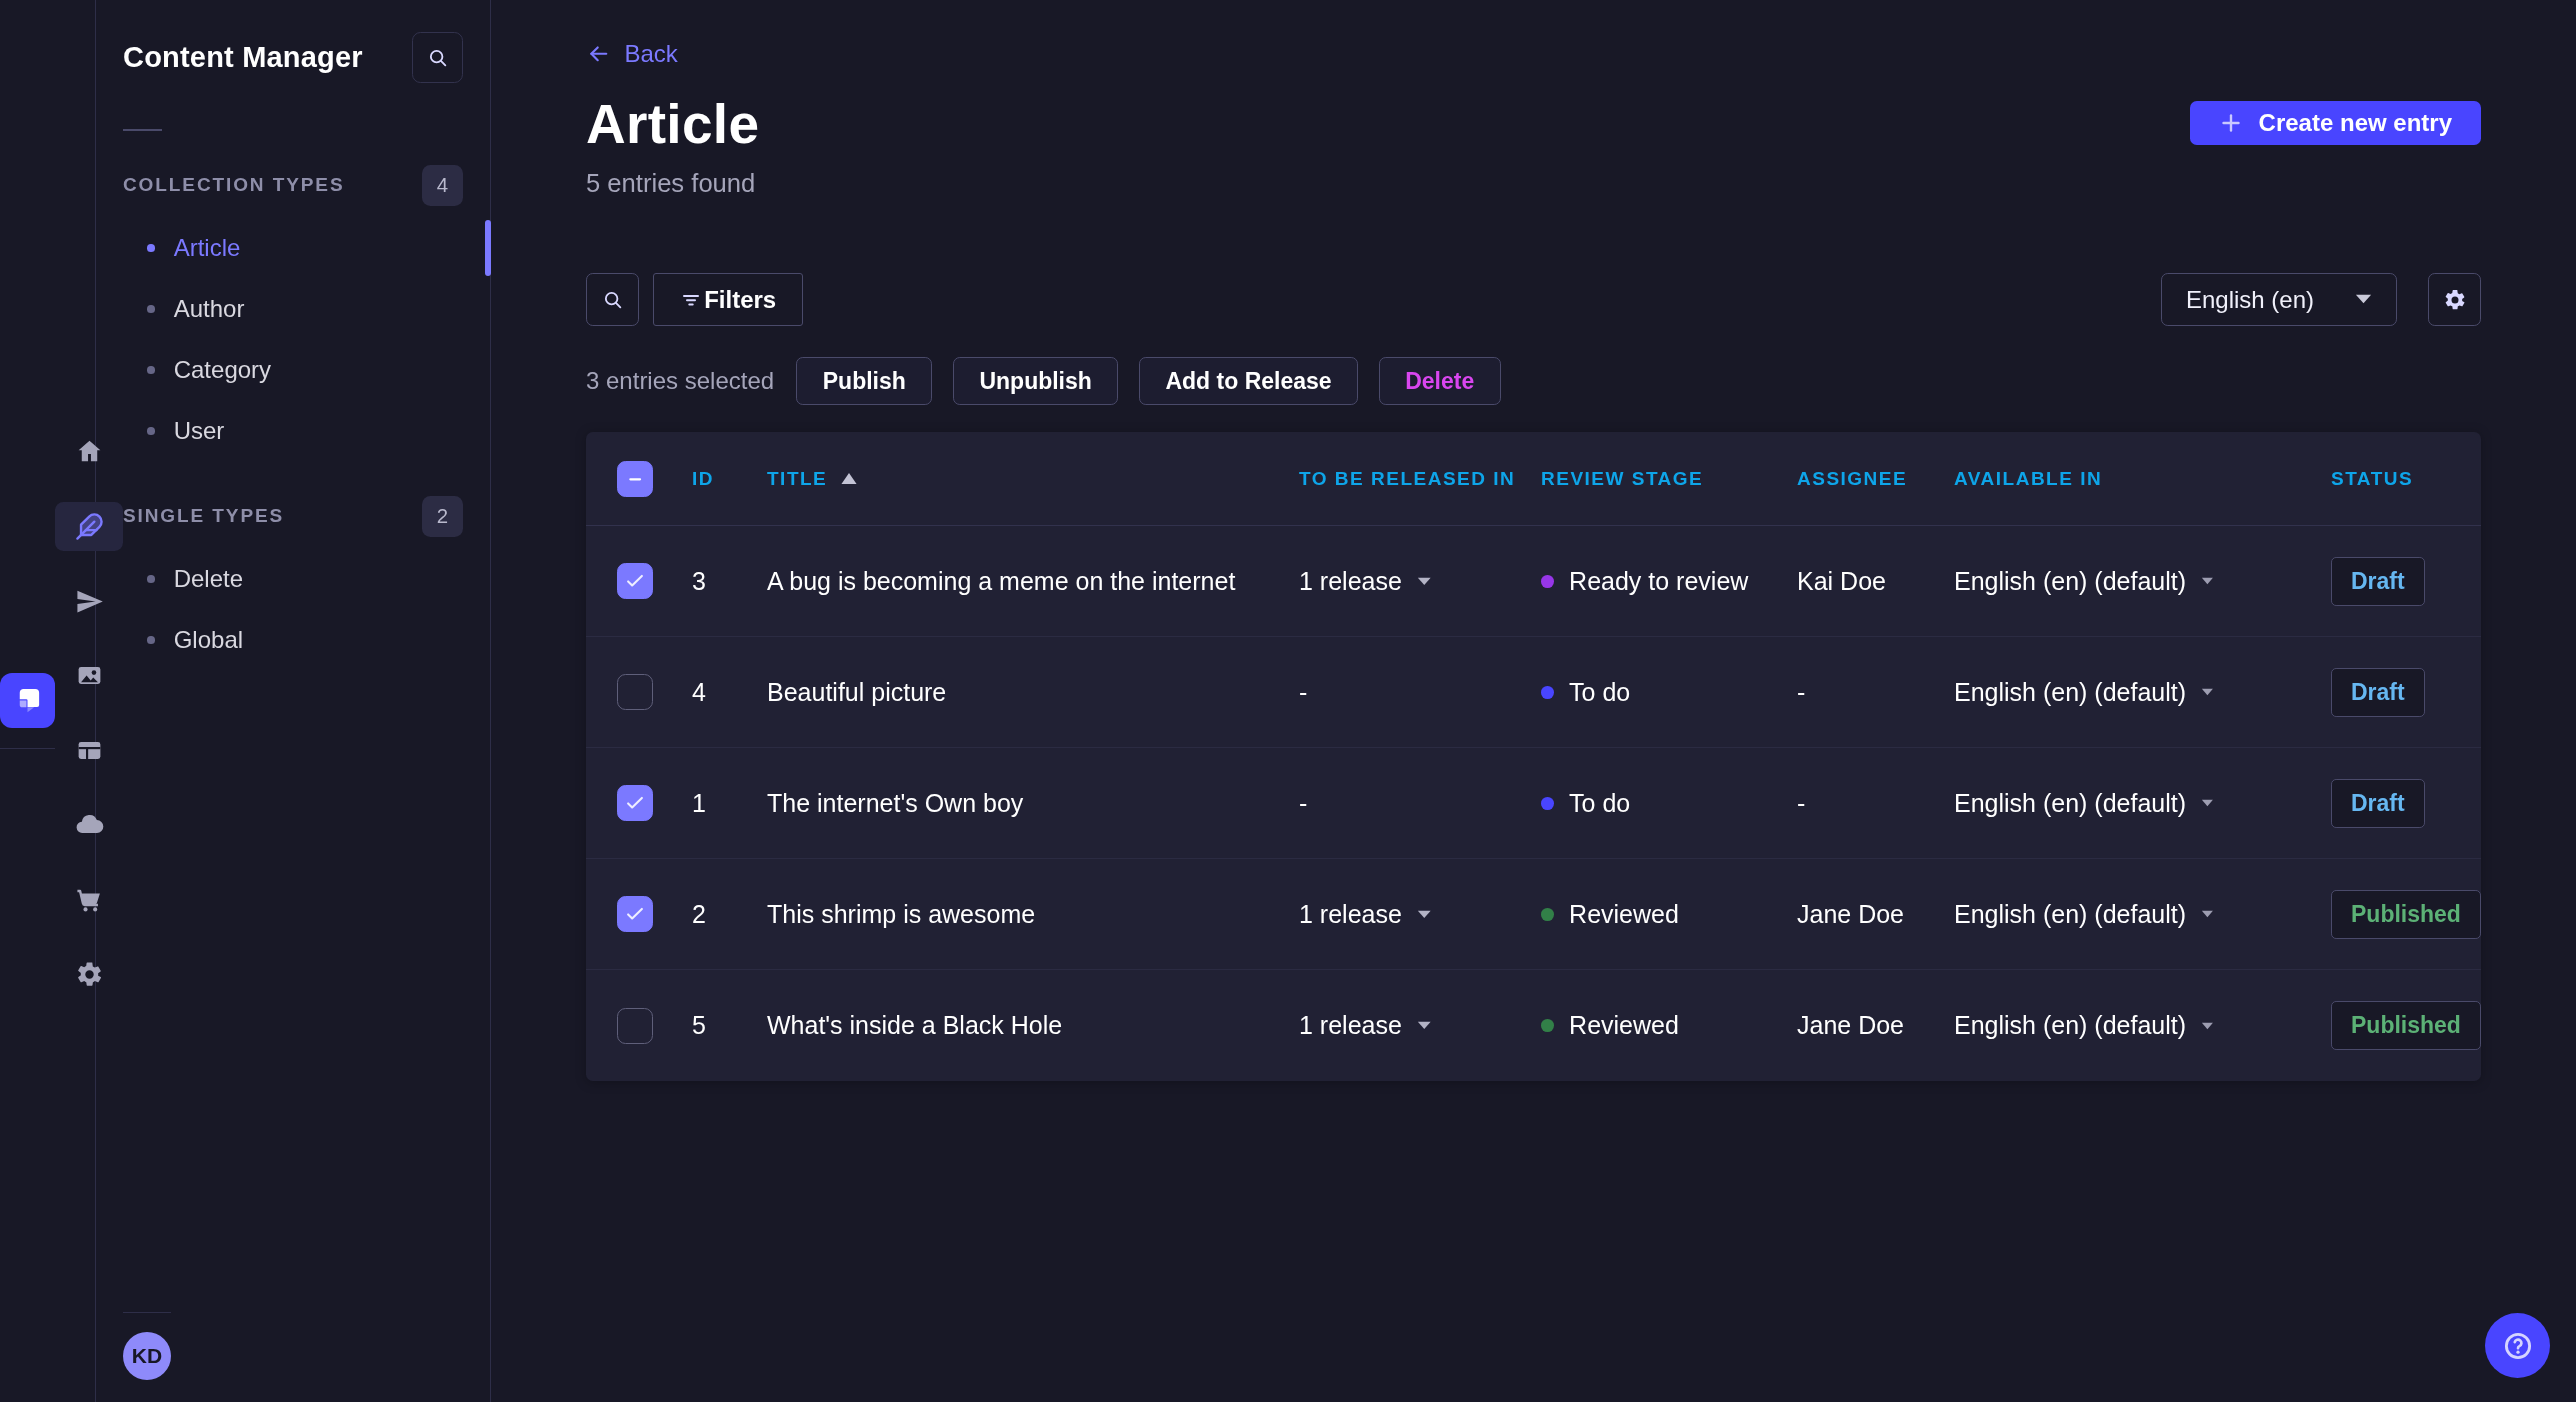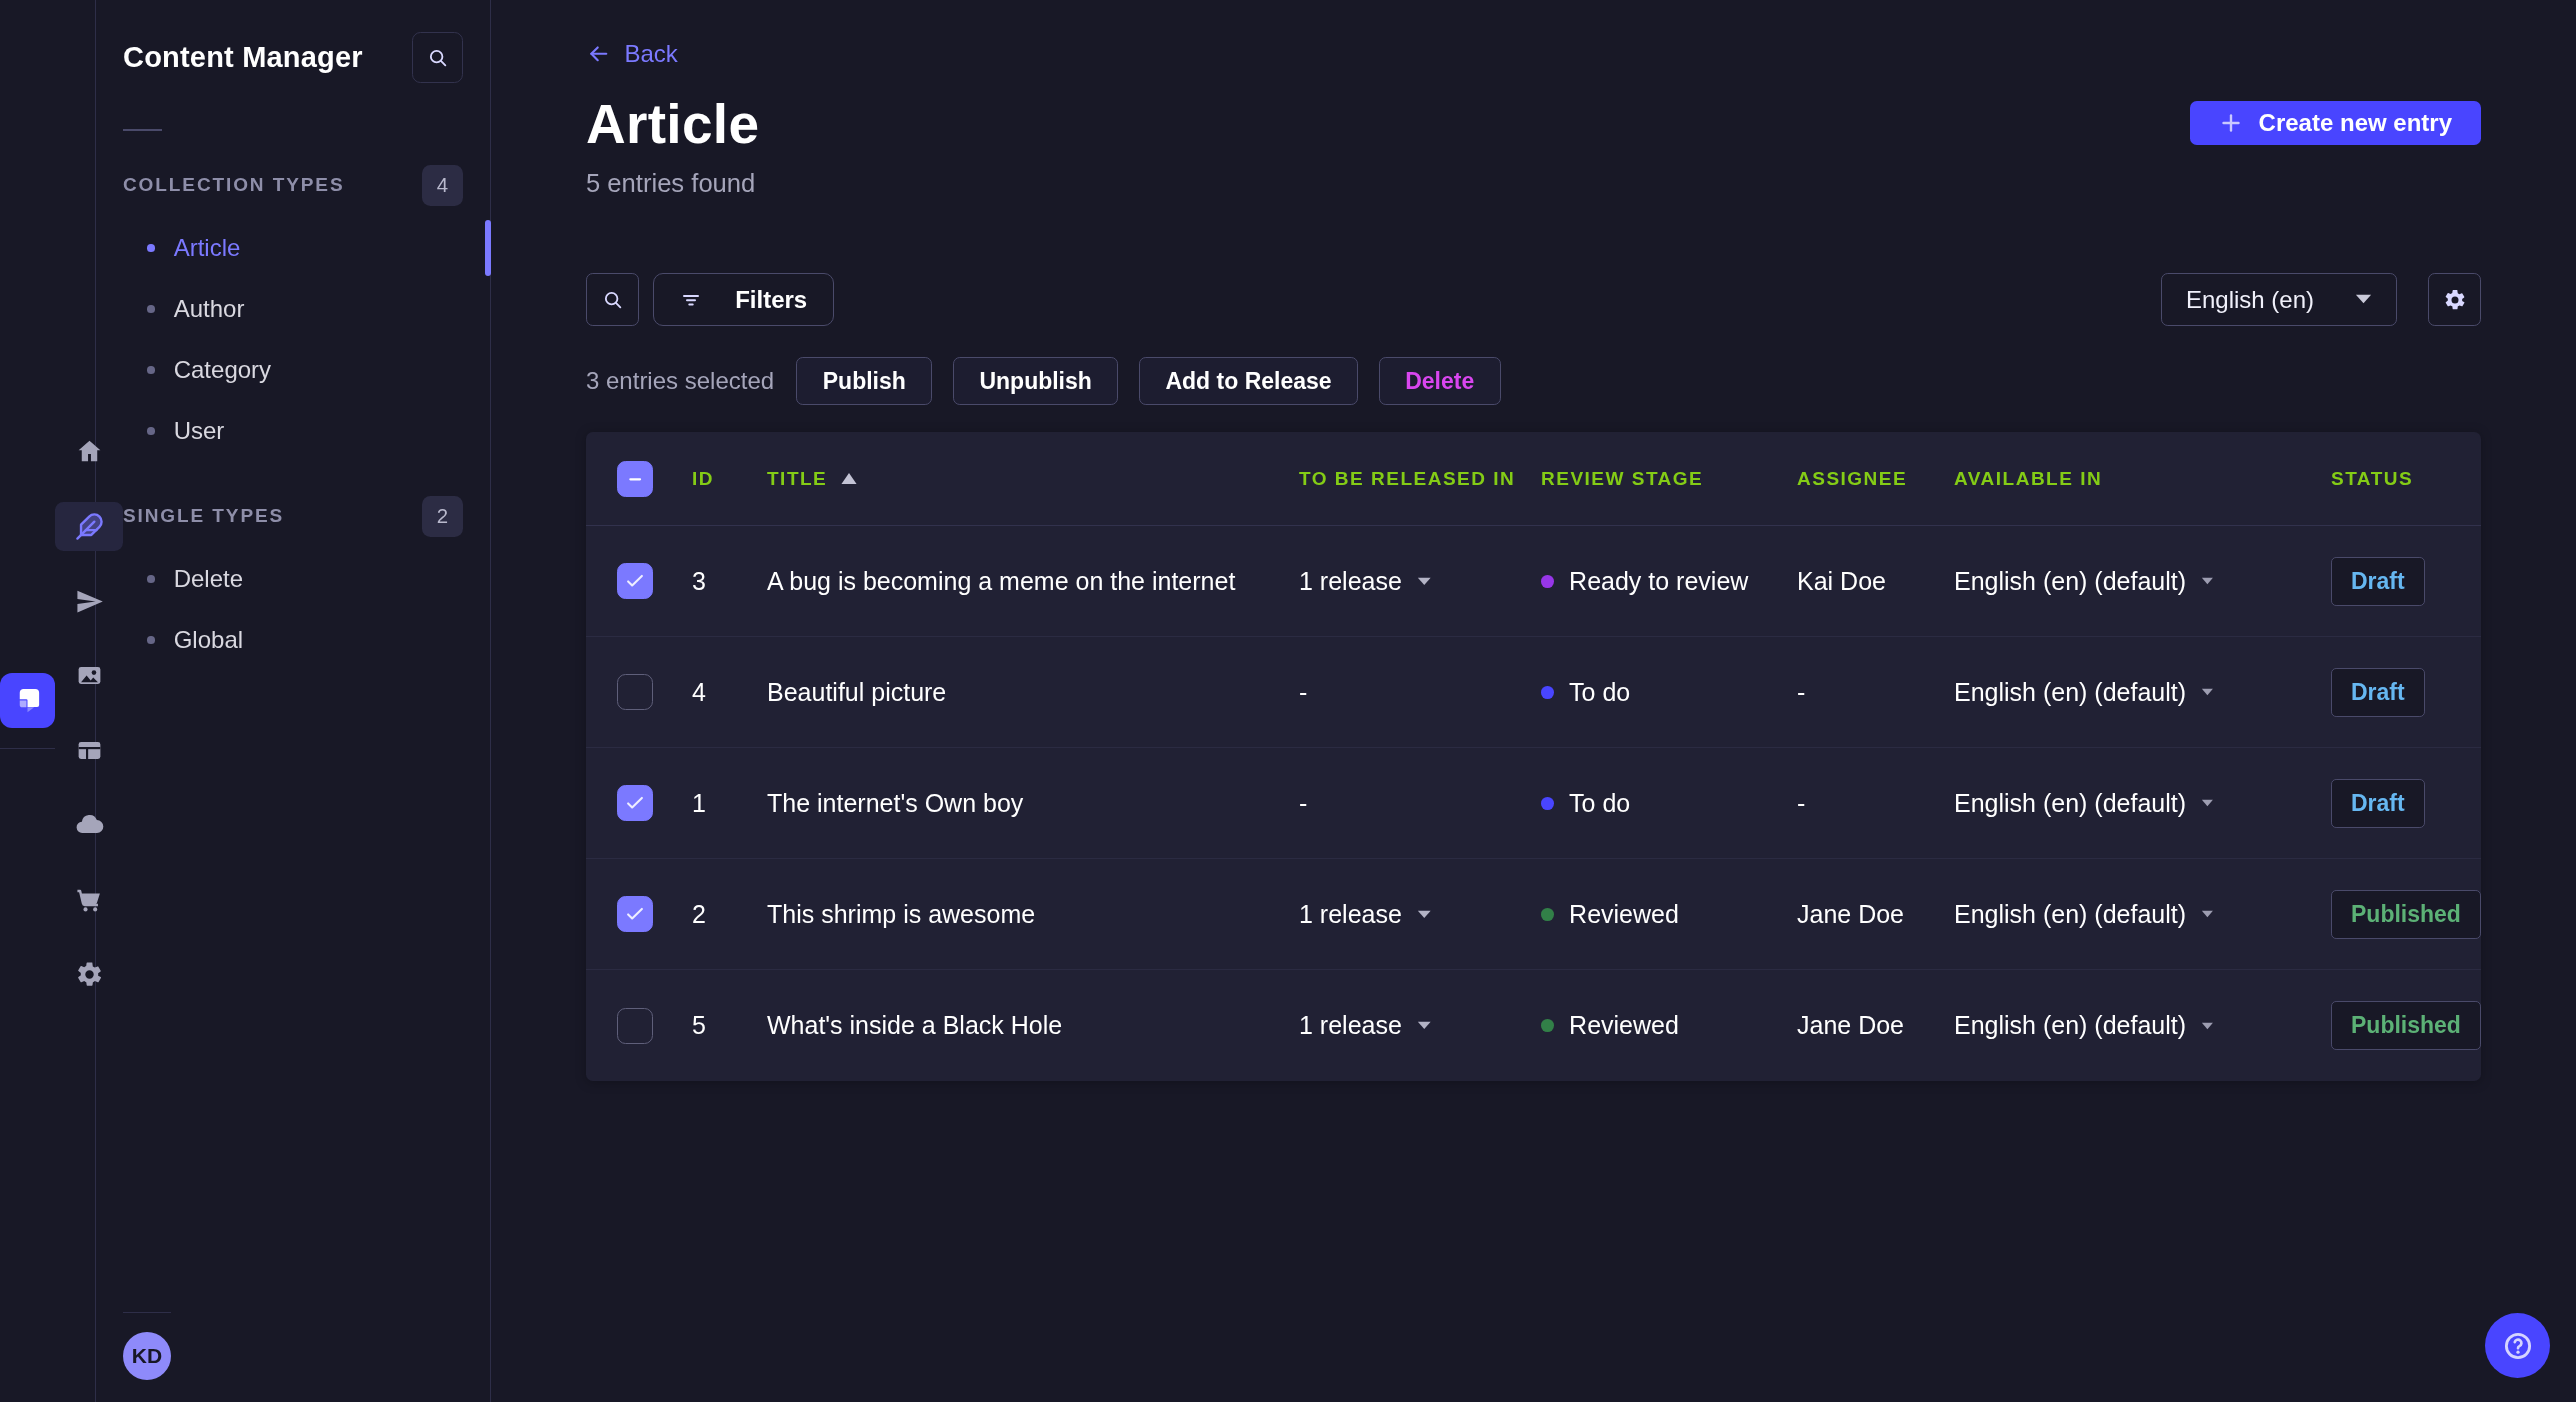--- a/index.html
+++ b/index.html
@@ -41,34 +41,34 @@
 
   
   .main { flex:1; position:relative; padding:0 95px; }
   .back-row { margin-top:40px; display:inline-flex; align-items:center; gap:12.8px; color:#7b79ff; font-size:24px; cursor:pointer; }
   .page-title { margin-top:22px; font-size:55px; font-weight:700; letter-spacing:0.3px; }
   .page-subtitle { margin-top:13.6px; font-size:25.6px; color:#a5a5ba; }
   .create-btn { position:absolute; top:101px; right:95px; height:44px; padding:0 29px; background:#4945ff; border:none; border-radius:6.8px; color:#fff; font-size:24px; font-weight:600; font-family:inherit; display:flex; align-items:center; gap:15.3px; cursor:pointer; }
 
   .toolbar { margin-top:75px; display:flex; align-items:center; }
   .icon-btn { width:53px; height:53px; border:0.9px solid #4a4a6a; background:transparent; border-radius:6.8px; display:flex; align-items:center; justify-content:center; color:#d9d8ff; cursor:pointer; }
-  .filters-btn { margin-left:13.6px; height:53px; padding:0 25.6px; border:0.9px solid #4a4a6a; background:transparent; border-radius:10px; color:#fff; font-size:24px; font-weight:600; font-family:inherit; display:flex; align-items:center; gap:32px; cursor:pointer; }
+  .filters-btn { margin-left:13.6px; height:53px; padding:0 25.6px; border:0.9px solid #4a4a6a; background:transparent; border-radius:3px; color:#fff; font-size:24px; font-weight:600; font-family:inherit; display:flex; align-items:center; gap:1px; cursor:pointer; }
   .toolbar-right { margin-left:auto; display:flex; align-items:center; gap:31px; }
   .locale-select { height:53px; padding:0 24px; border:0.9px solid #4a4a6a; border-radius:6.8px; display:flex; align-items:center; gap:41px; font-size:24px; color:#f0f0fa; cursor:pointer; }
 
   .selection-row { margin-top:31px; display:flex; align-items:center; gap:20.4px; }
   .selection-text { font-size:24px; color:#a5a5ba; margin-right:1.7px; }
   .action-btn { height:48px; padding:0 25.6px; border:0.9px solid #4a4a6a; background:#1d1d30; border-radius:6.8px; color:#fff; font-size:23px; font-weight:600; font-family:inherit; cursor:pointer; }
   .action-btn.danger { color:#d946ef; }
 
   
   .table-card { margin-top:27px; background:#212134; border-radius:6.8px; box-shadow:0 1.7px 10.2px rgba(0,0,0,.25); }
   .tgrid { display:grid; grid-template-columns:75px 75px 532px 242px 256px 157px 377px 1fr; align-items:center; padding-left:31px; }
   .thead { height:94px; border-bottom:0.9px solid #32324d; }
-  .th { font-size:19px; font-weight:700; letter-spacing:1.5px; color:#84cc16; display:flex; align-items:center; gap:13.6px; }
+  .th { font-size:19px; font-weight:700; letter-spacing:1.5px; color:#0ea5e9; display:flex; align-items:center; gap:13.6px; }
   .trow { height:111px; border-bottom:0.9px solid #2b2b42; font-size:25px; }
   .trow:last-child { border-bottom:none; }
   .cell { display:flex; align-items:center; gap:15.3px; color:#fff; }
   .checkbox { width:36px; height:36px; border:1.7px solid #5f5f7a; border-radius:8.5px; display:flex; align-items:center; justify-content:center; cursor:pointer; background:transparent; }
   .checkbox svg { display:none; }
   .checkbox.checked, .checkbox.indeterminate { background:#7b79ff; border-color:#7b79ff; }
   .checkbox.checked svg, .checkbox.indeterminate svg { display:block; }
   .dot { width:12.8px; height:12.8px; border-radius:50%; flex-shrink:0; }
   .caret { flex-shrink:0; }
   .badge { display:inline-flex; align-items:center; height:49px; padding:0 19px; border:0.9px solid #4a4a6a; border-radius:5.1px; background:#181826; font-size:23px; font-weight:600; }

